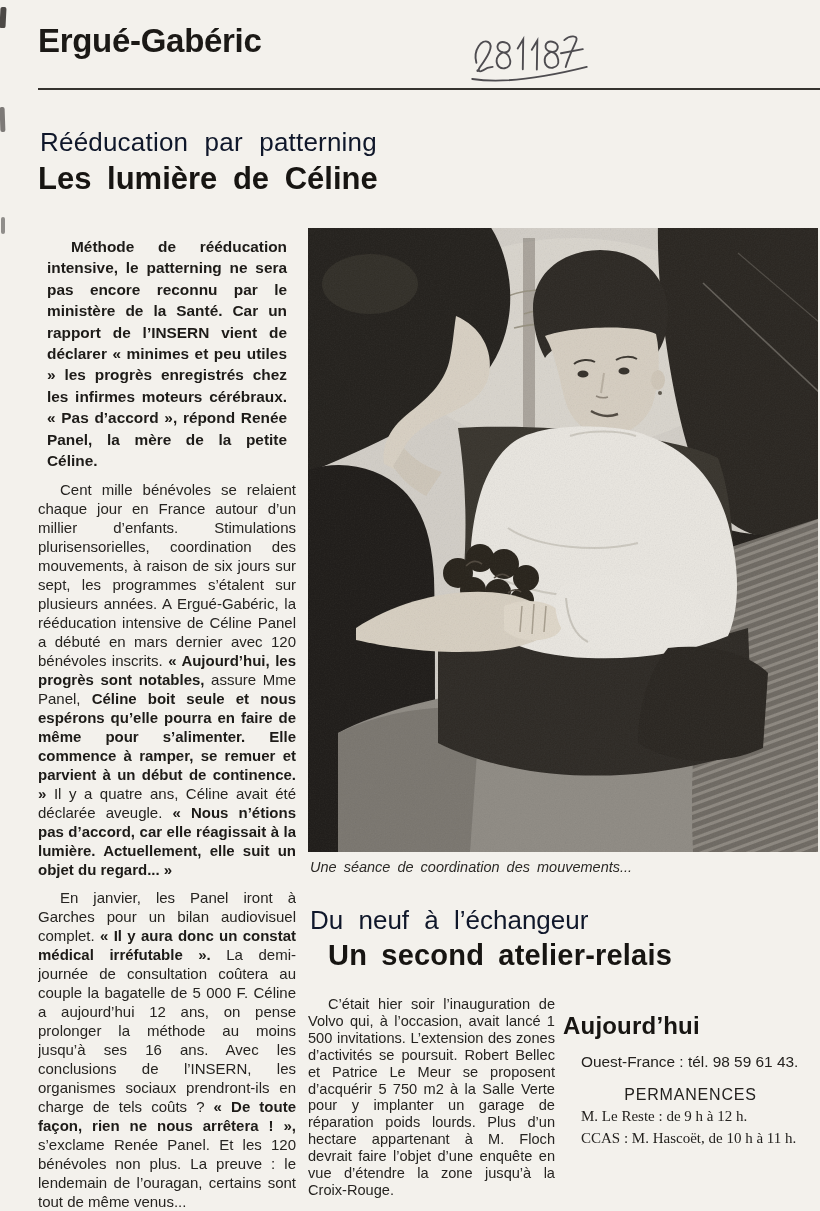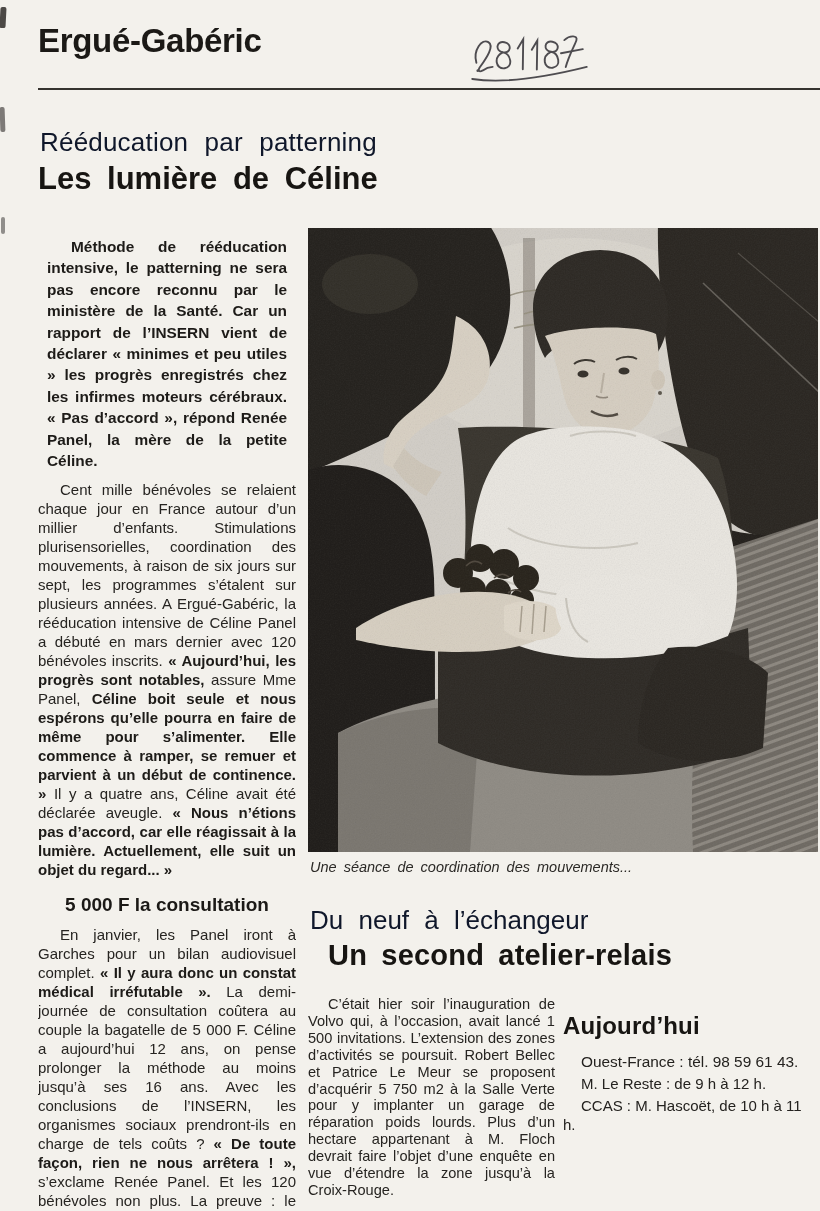--- a/index.html
+++ b/index.html
@@ -65,21 +65,21 @@
   .a2cont{
     font-size:14.6px;line-height:17px;text-align:justify;margin:0;color:#262421;
   }
   .auj-heading{
     font-size:24px;font-weight:700;margin:16px 0 0 0;color:#171512;letter-spacing:0.2px;
   }
   .of-line{font-size:15.4px;margin:13px 0 0 0;text-indent:18px;color:#24221f;}
   .perm-heading{
     font-size:16px;text-align:center;margin:15px 0 0 0;letter-spacing:0.8px;color:#24221f;
   }
-  .perm-item{font-size:15px;line-height:19px;margin:3px 0 0 0;text-indent:18px;color:#24221f;}
+  .perm-item{font-size:15px;line-height:19px;margin:3px 0 0 0;text-indent:18px;color:#24221f;font-family:Liberation Serif, serif;}
   .perm-item:first-of-type{margin-top:9px;}
   .smudge{position:absolute;background:#2e2c29;border-radius:2px;}
   .smudge.s1{left:0;top:7px;width:6px;height:21px;opacity:.85;transform:rotate(3deg);}
   .smudge.s2{left:0;top:107px;width:5px;height:25px;opacity:.6;transform:rotate(-2deg);}
   .smudge.s3{left:1px;top:217px;width:4px;height:17px;opacity:.5;}
 </style>
 </head>
 <body>
 
 <div class="smudge s1"></div>
@@ -105,21 +105,20 @@
 </div>
 
 <div class="rule"></div>
 
 <div class="kicker1">Rééducation par patterning</div>
 <div class="headline1">Les lumière de Céline</div>
 
 <div class="col-left">
   <p class="lead">Méthode de rééducation intensive, le patterning ne sera pas encore reconnu par le ministère de la Santé. Car un rapport de l’INSERN vient de déclarer « minimes et peu utiles » les progrès enregistrés chez les infirmes moteurs cérébraux. « Pas d’accord », répond Renée Panel, la mère de la petite Céline.</p>
   <p class="body-par"><span class="rr">Cent mille bénévoles se relaient chaque jour en France autour d’un millier d’enfants. Stimulations plurisensorielles, coordination des mouvements, à raison de six jours sur sept, les programmes s’étalent sur plusieurs années. A Ergué-Gabéric, la rééducation intensive de Céline Panel a débuté en mars dernier avec 120 bénévoles inscrits. </span><span class="rb">« Aujourd’hui, les progrès sont notables, </span><span class="rr">assure Mme Panel, </span><span class="rb">Céline boit seule et nous espérons qu’elle pourra en faire de même pour s’alimenter. Elle commence à ramper, se remuer et parvient à un début de continence. » </span><span class="rr">Il y a quatre ans, Céline avait été déclarée aveugle. </span><span class="rb">« Nous n’étions pas d’accord, car elle réagissait à la lumière. Actuellement, elle suit un objet du regard... »</span></p>
-  <h3 class="subhead">5 000 F la consultation</h3>
   <p class="body-par"><span class="rr">En janvier, les Panel iront à Garches pour un bilan audiovisuel complet. </span><span class="rb">« Il y aura donc un constat médical irréfutable ». </span><span class="rr">La demi-journée de consultation coûtera au couple la bagatelle de 5 000 F. Céline a aujourd’hui 12 ans, on pense prolonger la méthode au moins jusqu’à ses 16 ans. Avec les conclusions de l’INSERN, les organismes sociaux prendront-ils en charge de tels coûts ? </span><span class="rb">« De toute façon, rien ne nous arrêtera ! », </span><span class="rr">s’exclame Renée Panel. Et les 120 bénévoles non plus. La preuve : le lendemain de l’ouragan, certains sont tout de même venus...</span></p>
 
 </div>
 
 <div class="photo">
   <svg viewBox="0 0 510 624" preserveAspectRatio="none">
     <defs>
       <pattern id="stripes" width="8" height="8" patternUnits="userSpaceOnUse" patternTransform="rotate(70)">
         <rect width="8" height="8" fill="#6e6962"></rect>
         <rect width="3" height="8" fill="#8d8880"></rect>
@@ -209,16 +208,17 @@
 <div class="caption">Une séance de coordination des mouvements...</div>
 
 <div class="kicker2">Du neuf à l’échangeur</div>
 <div class="headline2">Un second atelier-relais</div>
 
 <div class="a2col1">C’était hier soir l’inauguration de Volvo qui, à l’occasion, avait lancé 1 500 invitations. L’extension des zones d’activités se poursuit. Robert Bellec et Patrice Le Meur se proposent d’acquérir 5 750 m2 à la Salle Verte pour y implanter un garage de réparation poids lourds. Plus d’un hectare appartenant à M. Floch devrait faire l’objet d’une enquête en vue d’étendre la zone jusqu’à la Croix-Rouge.</div>
 
 <div class="a2col2">
   <h3 class="auj-heading">Aujourd’hui</h3>
   <p class="of-line">Ouest-France : tél. 98 59 61 43.</p>
+  <p class="perm-heading">PERMANENCES</p>
   <p class="perm-item">M. Le Reste : de 9 h à 12 h.</p>
   <p class="perm-item">CCAS : M. Hascoët, de 10 h à 11 h.</p>
 
 </div>
 
 </body></html>

